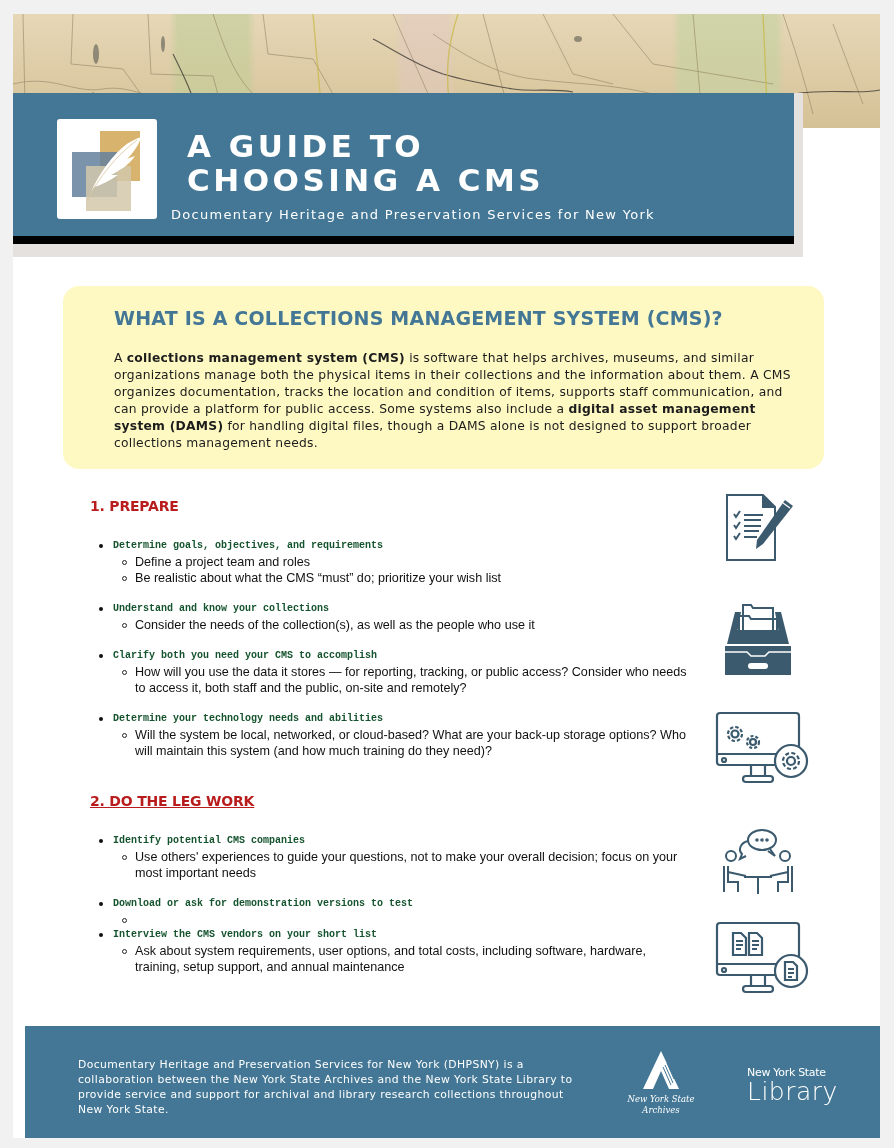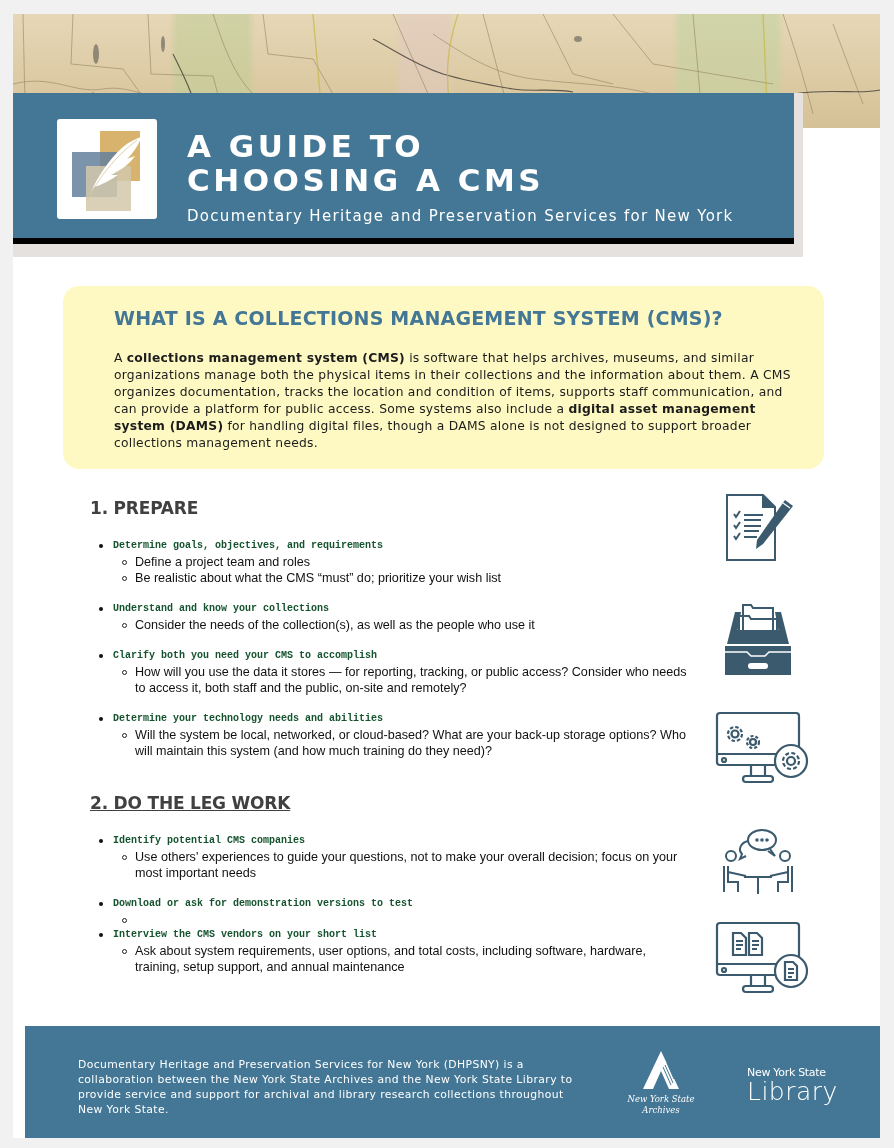--- a/index.html
+++ b/index.html
@@ -25,62 +25,62 @@
     }
     .map svg { position: absolute; left: 0; top: 0; }
     
     .header-shadow {
       position: absolute; left: 0; top: 79px; width: 790px; height: 164px;
       background: #e4e1de;
     }
     .header {
       position: absolute; left: 0; top: 79px; width: 781px; height: 151px;
       background: #437795;
-      border-bottom: 6px solid #000000;
+      border-bottom: 8px solid #000000;
     }
     .logo-box {
       position: absolute; left: 44px; top: 26px; width: 100px; height: 100px;
       background: #fff; border-radius: 3px;
     }
     .logo-box .sq { position: absolute; }
     .sq-gold { left: 43px; top: 12px; width: 40px; height: 50px; background: #d8b36d; }
     .sq-blue { left: 15px; top: 33px; width: 45px; height: 45px; background: rgba(101,128,158,0.85); }
     .sq-beige { left: 29px; top: 47px; width: 45px; height: 45px; background: rgba(210,200,170,0.85); }
     .feather { position: absolute; left: 0; top: 0; }
     .title {
       position: absolute; left: 174px; top: 36px;
       color: #ffffff; font-family: "DejaVu Sans", sans-serif; font-weight: bold;
       font-size: 31px; line-height: 34px; letter-spacing: 3.5px;
     }
     .subtitle {
-      position: absolute; left: 174px; top: 114px;
+      position: absolute; left: 158px; top: 114px;
       color: #ffffff; font-family: "DejaVu Sans", sans-serif;
-      font-size: 15px; letter-spacing: 1.3px;
+      font-size: 13px; letter-spacing: 1.3px;
     }
     
     .intro {
       position: absolute; left: 50px; top: 272px; width: 761px; height: 183px;
       background: #fef9c3; border-radius: 16px;
     }
     .intro h2 {
       position: absolute; left: 51px; top: 21px;
       color: #437795; font-family: "DejaVu Sans", sans-serif; font-weight: bold;
       font-size: 19px; letter-spacing: 0.2px; white-space: nowrap;
     }
     .intro p {
       position: absolute; left: 51px; top: 64px; width: 680px;
       font-family: "DejaVu Sans", sans-serif; font-size: 12.3px; line-height: 17px;
       letter-spacing: 0.25px; color: #1c1c1c;
     }
     .intro p b { font-weight: bold; }
     
     .section-heading {
       position: absolute; left: 77px;
-      color: #404040; font-family: "DejaVu Sans", sans-serif; font-weight: bold;
-      font-size: 17px; letter-spacing: -0.2px;
+      color: #b91c1c; font-family: "DejaVu Sans", sans-serif; font-weight: bold;
+      font-size: 14px; letter-spacing: -0.2px;
     }
     .list { position: absolute; left: 80px; width: 600px; }
     .item { position: relative; padding-left: 20px; margin-bottom: 15px; }
     .item .dot {
       position: absolute; left: 6px; top: 6px; width: 4px; height: 4px;
       background: #111; border-radius: 50%;
     }
     .item .head {
       font-family: Liberation Mono, monospace; font-weight: bold; font-size: 10px;
       line-height: 16px; color: #14532d;

